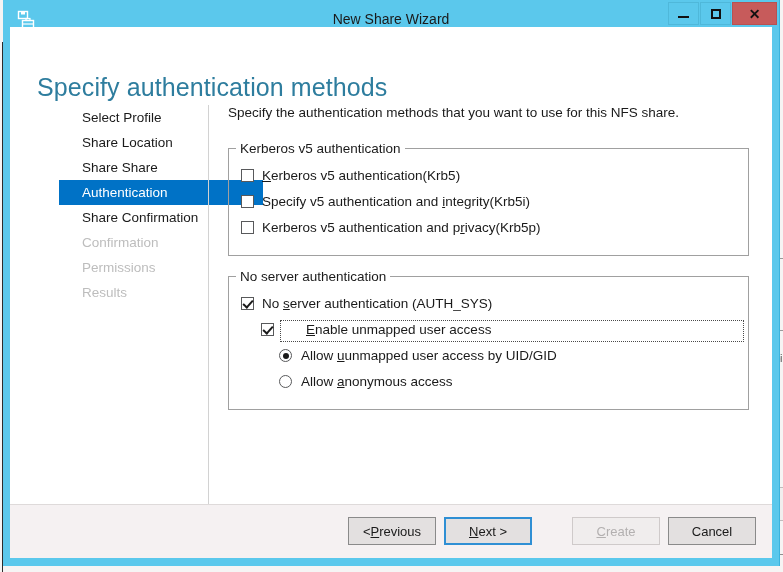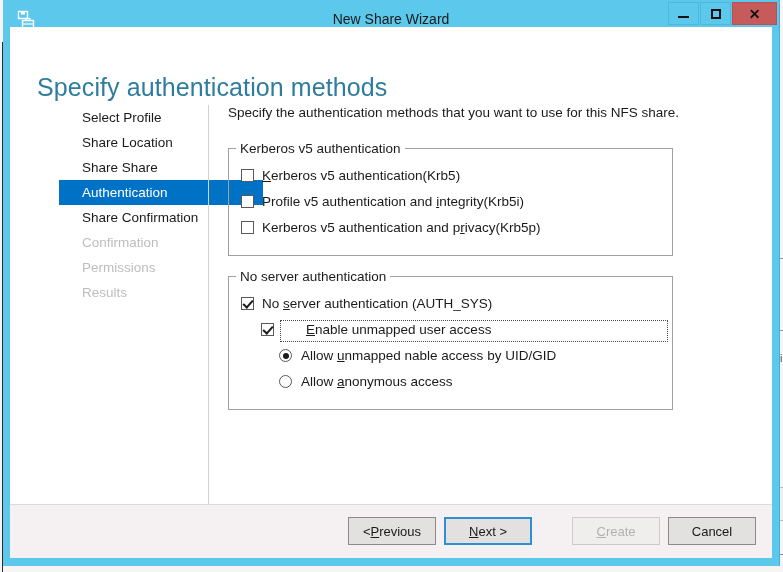--- a/index.html
+++ b/index.html
@@ -241,21 +241,21 @@
     margin: 0 0 28px 6px;
     white-space: nowrap;
   }
 
   
   .groupbox {
     position: relative;
     border: 1px solid #a0a0a0;
     margin: 0 0 20px 6px;
     padding: 16px 0 12px 0;
-    width: 445px;
+    width: 521px;
     box-sizing: border-box;
   }
   .groupbox > .gb-legend {
     position: absolute;
     top: -8px;
     left: 7px;
     background: #ffffff;
     padding: 0 4px;
     font-size: 13.5px;
     color: #1a1a1a;
@@ -457,21 +457,21 @@
 
         <span class="gb-legend">Kerberos v5 authentication</span>
 
         <div class="opt-row">
           <span class="cbox"></span>
           <span class="opt-label"><span></span><u>K</u><span>erberos v5 authentication(Krb5)</span></span>
         </div>
 
         <div class="opt-row">
           <span class="cbox"></span>
-          <span class="opt-label"><span>Profile v5 authentication and </span><u>i</u><span>ntegrity(Krb5i)</span></span>
+          <span class="opt-label"><span>Specify v5 authentication and </span><u>i</u><span>ntegrity(Krb5i)</span></span>
         </div>
 
         <div class="opt-row">
           <span class="cbox"></span>
           <span class="opt-label"><span>Kerberos v5 authentication and p</span><u>r</u><span>ivacy(Krb5p)</span></span>
         </div>
       </fieldset>
 
       <fieldset class="groupbox">
 
@@ -483,21 +483,21 @@
         </div>
 
         <div class="opt-row indent-1 focus-row">
           <span class="cbox checked"></span>
           <span class="opt-label"><span></span><u>E</u><span>nable unmapped user access</span></span>
           <span class="focus-rect"></span>
         </div>
 
         <div class="opt-row indent-2">
           <span class="radio checked"></span>
-          <span class="opt-label"><span>Allow </span><u>u</u><span>nmapped nable access by UID/GID</span></span>
+          <span class="opt-label"><span>Allow </span><u>u</u><span>unmapped user access by UID/GID</span></span>
         </div>
 
         <div class="opt-row indent-2">
           <span class="radio"></span>
           <span class="opt-label"><span>Allow </span><u>a</u><span>nonymous access</span></span>
         </div>
       </fieldset>
 
     </div>
 

